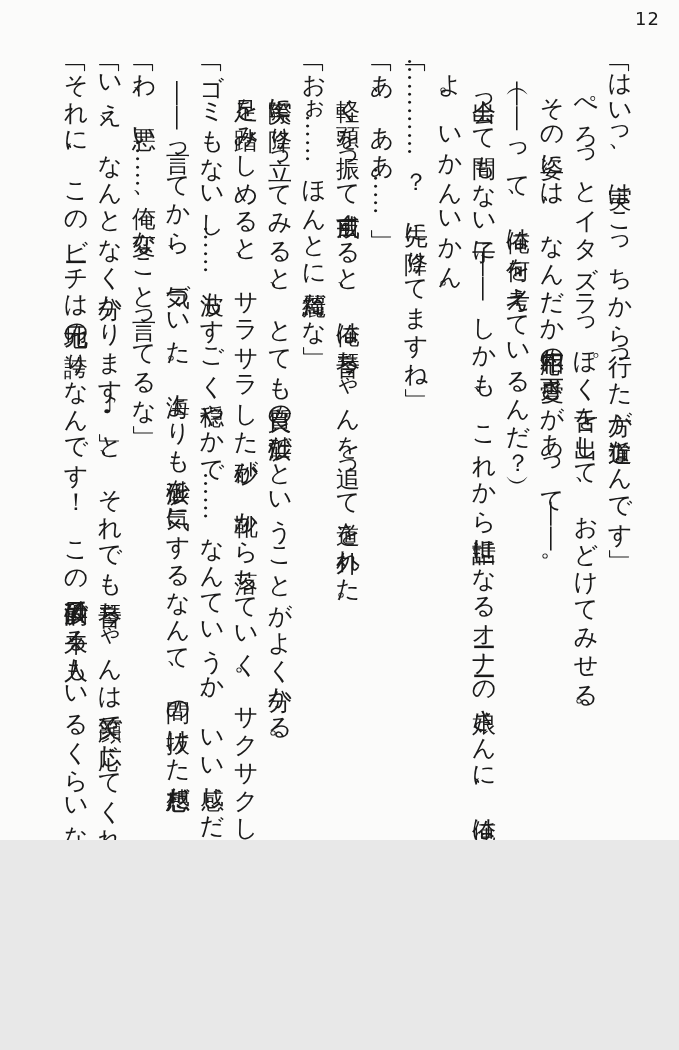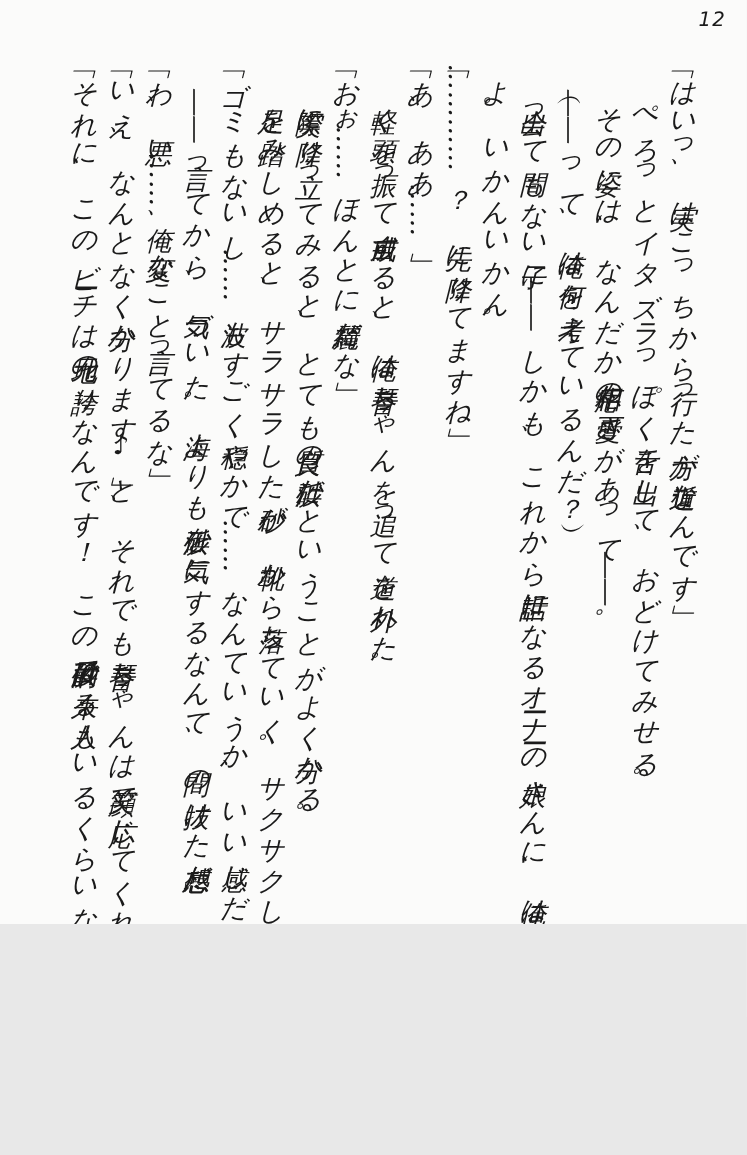--- a/index.html
+++ b/index.html
@@ -8,21 +8,20 @@
     background: #e8e8e8;
   }
   .page {
     position: relative;
     width: 679px;
     height: 840px;
     margin: 0 auto;
     background: #fbfbfa;
     overflow: hidden;
     font-family: "DejaVu Serif", "Liberation Serif", serif;
-    font-style: italic;
   }
   .page-number {
     position: absolute;
     top: 8px;
     right: 19px;
     font-family: "DejaVu Sans", "Liberation Sans", sans-serif;
     font-size: 18px;
     letter-spacing: 1px;
     color: #1a1a1a;
   }

